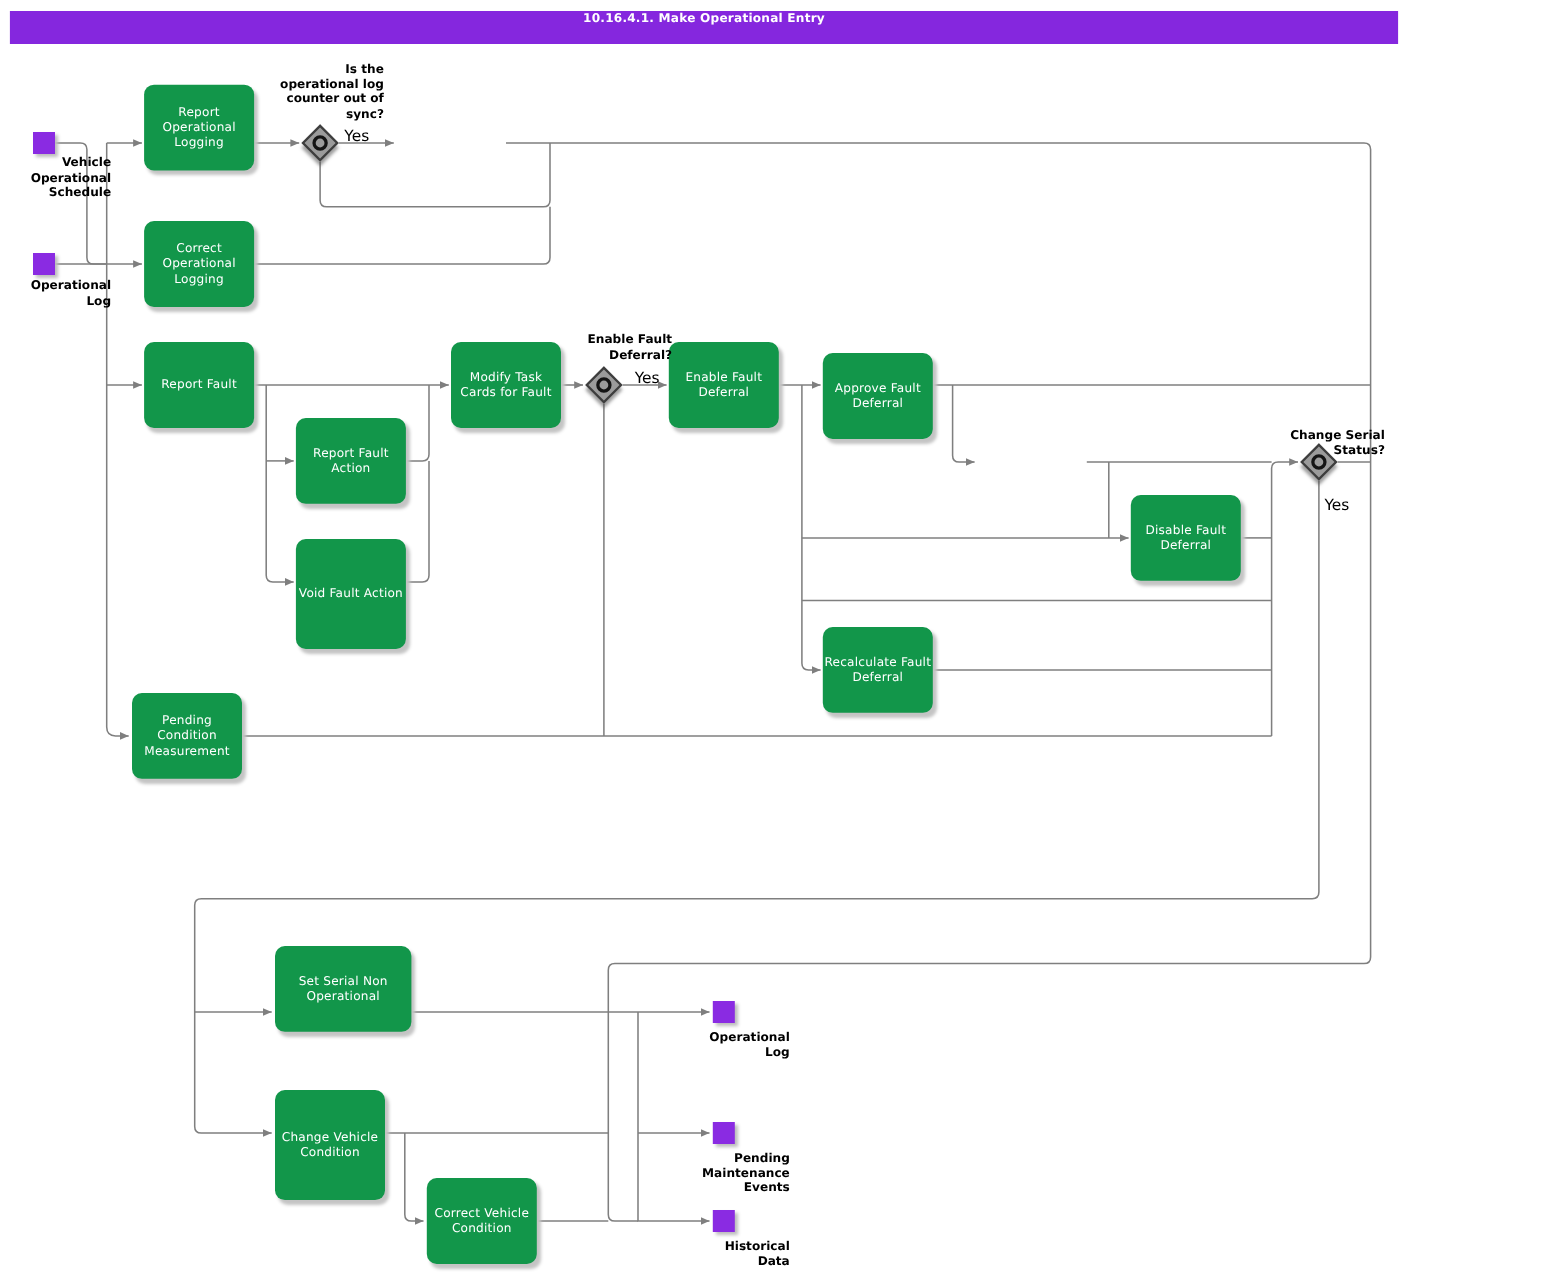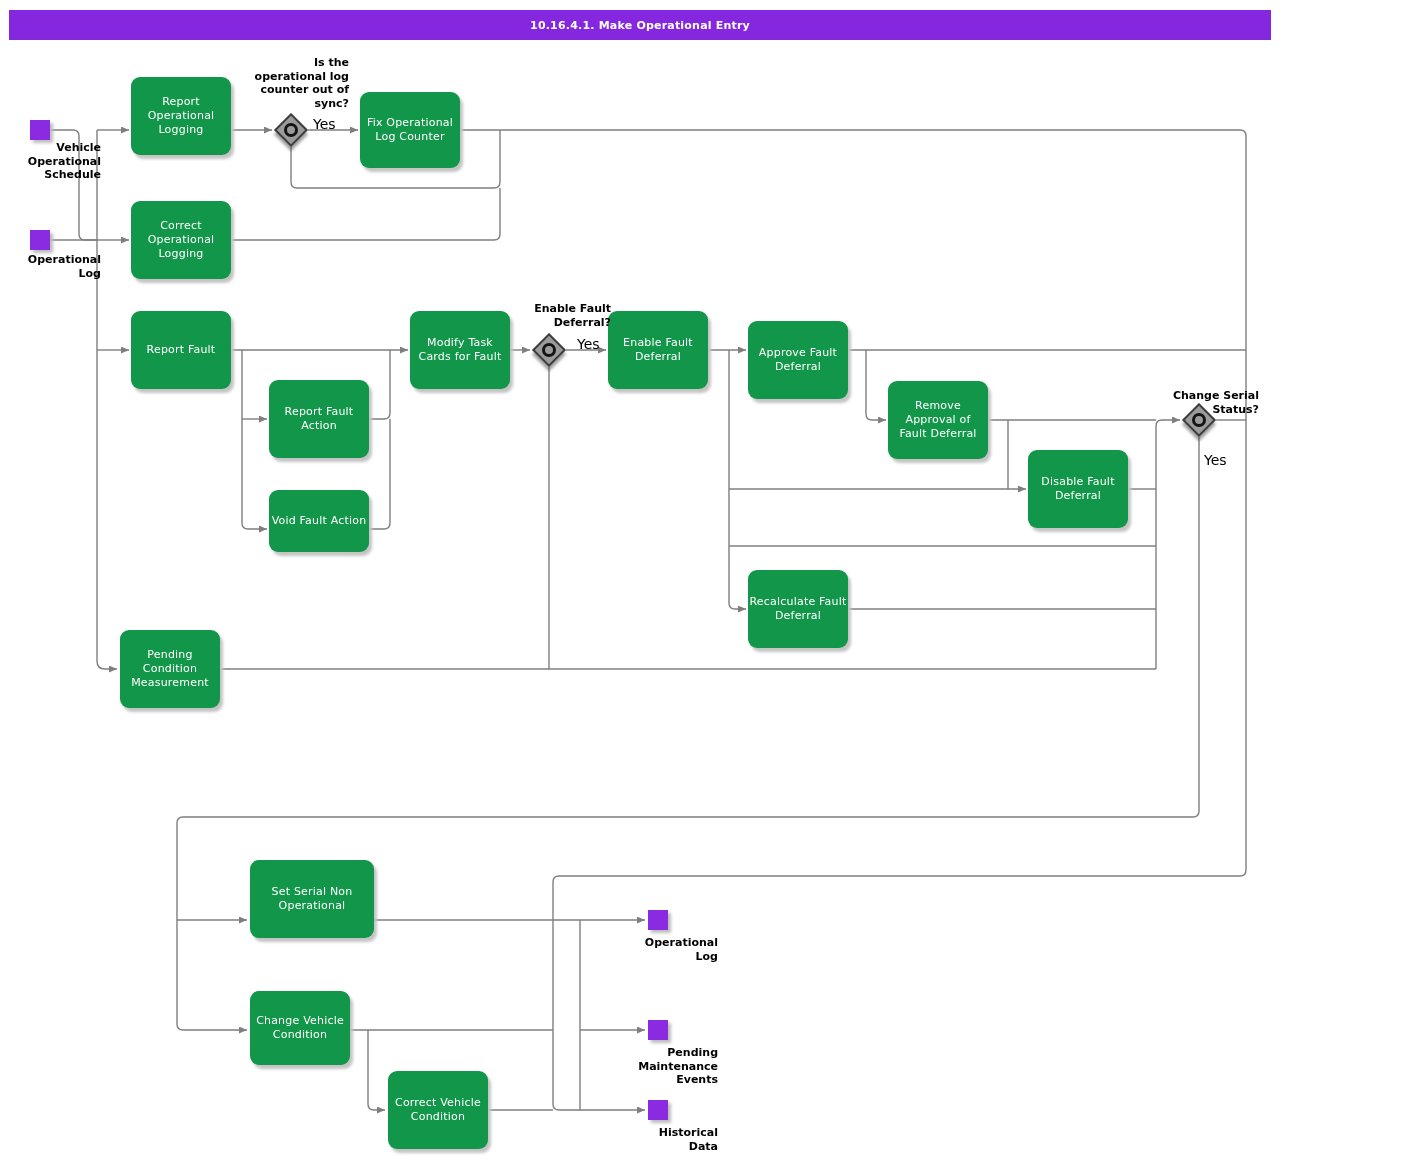--- a/index.html
+++ b/index.html
@@ -3,21 +3,21 @@
 <meta charset="utf-8">
 <style>
   html,body{margin:0;padding:0;background:#ffffff;}
   #stage{
     position:relative;width:1422px;height:1160px;background:#ffffff;overflow:hidden;
     font-family:"DejaVu Sans","Liberation Sans",sans-serif;
   }
   #edge-layer{position:absolute;left:0;top:0;z-index:1;}
   .titlebar{
     position:absolute;left:9px;top:10px;width:1262px;height:30px;background:#8527DE;
-    display:flex;align-items:center;justify-content:center;z-index:3;
+    display:flex;justify-content:center;z-index:3;
   }
   .titlebar .ttl{color:#ffffff;font-size:11px;font-weight:bold;letter-spacing:.2px;}
   .proc{
     position:absolute;z-index:2;background:#12964A;border-radius:9px;
     box-shadow:3px 4px 3px #c4c4c4;display:flex;align-items:center;justify-content:center;
     text-align:center;cursor:pointer;
   }
   .proc .lbl{
     color:#ffffff;font-size:11px;line-height:14px;white-space:pre-line;letter-spacing:.2px;
   }
@@ -110,73 +110,64 @@
 Schedule</div>
   <div class="datasq" style="left:30px;top:230px"></div>
   <div class="freelbl" style="left:-19px;top:253px">Operational
 Log</div>
 
   <div class="proc" style="left:131px;top:77px;width:100px;height:78px">
       <span class="lbl">Report
 Operational
 Logging</span>
     </div>
-  <div class="proc" style="left:360px;top:92px;width:100px;height:76px">
-      <span class="lbl">Fix Operational
-Log Counter</span>
-    </div>
   <div class="proc" style="left:131px;top:201px;width:100px;height:78px">
       <span class="lbl">Correct
 Operational
 Logging</span>
     </div>
   <div class="proc" style="left:131px;top:311px;width:100px;height:78px">
       <span class="lbl">Report Fault</span>
     </div>
   <div class="proc" style="left:269px;top:380px;width:100px;height:78px">
       <span class="lbl">Report Fault
 Action</span>
     </div>
-  <div class="proc" style="left:269px;top:490px;width:100px;height:62px">
+  <div class="proc" style="left:269px;top:490px;width:100px;height:100px">
       <span class="lbl">Void Fault Action</span>
     </div>
   <div class="proc" style="left:410px;top:311px;width:100px;height:78px">
       <span class="lbl">Modify Task
 Cards for Fault</span>
     </div>
   <div class="proc" style="left:608px;top:311px;width:100px;height:78px">
       <span class="lbl">Enable Fault
 Deferral</span>
     </div>
   <div class="proc" style="left:748px;top:321px;width:100px;height:78px">
       <span class="lbl">Approve Fault
 Deferral</span>
     </div>
-  <div class="proc" style="left:888px;top:381px;width:100px;height:78px">
-      <span class="lbl">Remove
-Approval of
-Fault Deferral</span>
-    </div>
   <div class="proc" style="left:1028px;top:450px;width:100px;height:78px">
       <span class="lbl">Disable Fault
 Deferral</span>
     </div>
   <div class="proc" style="left:748px;top:570px;width:100px;height:78px">
       <span class="lbl">Recalculate Fault
 Deferral</span>
     </div>
   <div class="proc" style="left:120px;top:630px;width:100px;height:78px">
       <span class="lbl">Pending Condition
 Measurement</span>
     </div>
   <div class="proc" style="left:250px;top:860px;width:124px;height:78px">
       <span class="lbl">Set Serial Non
 Operational</span>
     </div>
-  <div class="proc" style="left:250px;top:991px;width:100px;height:74px">
+  <div class="proc" style="left:250px;top:991px;width:100px;height:100px">
       <span class="lbl">Change Vehicle
 Condition</span>
     </div>
   <div class="proc" style="left:388px;top:1071px;width:100px;height:78px">
       <span class="lbl">Correct Vehicle
 Condition</span>
     </div>
 
   <div class="decision" style="left:279px;top:118px">
     <div class="dsq"></div>

